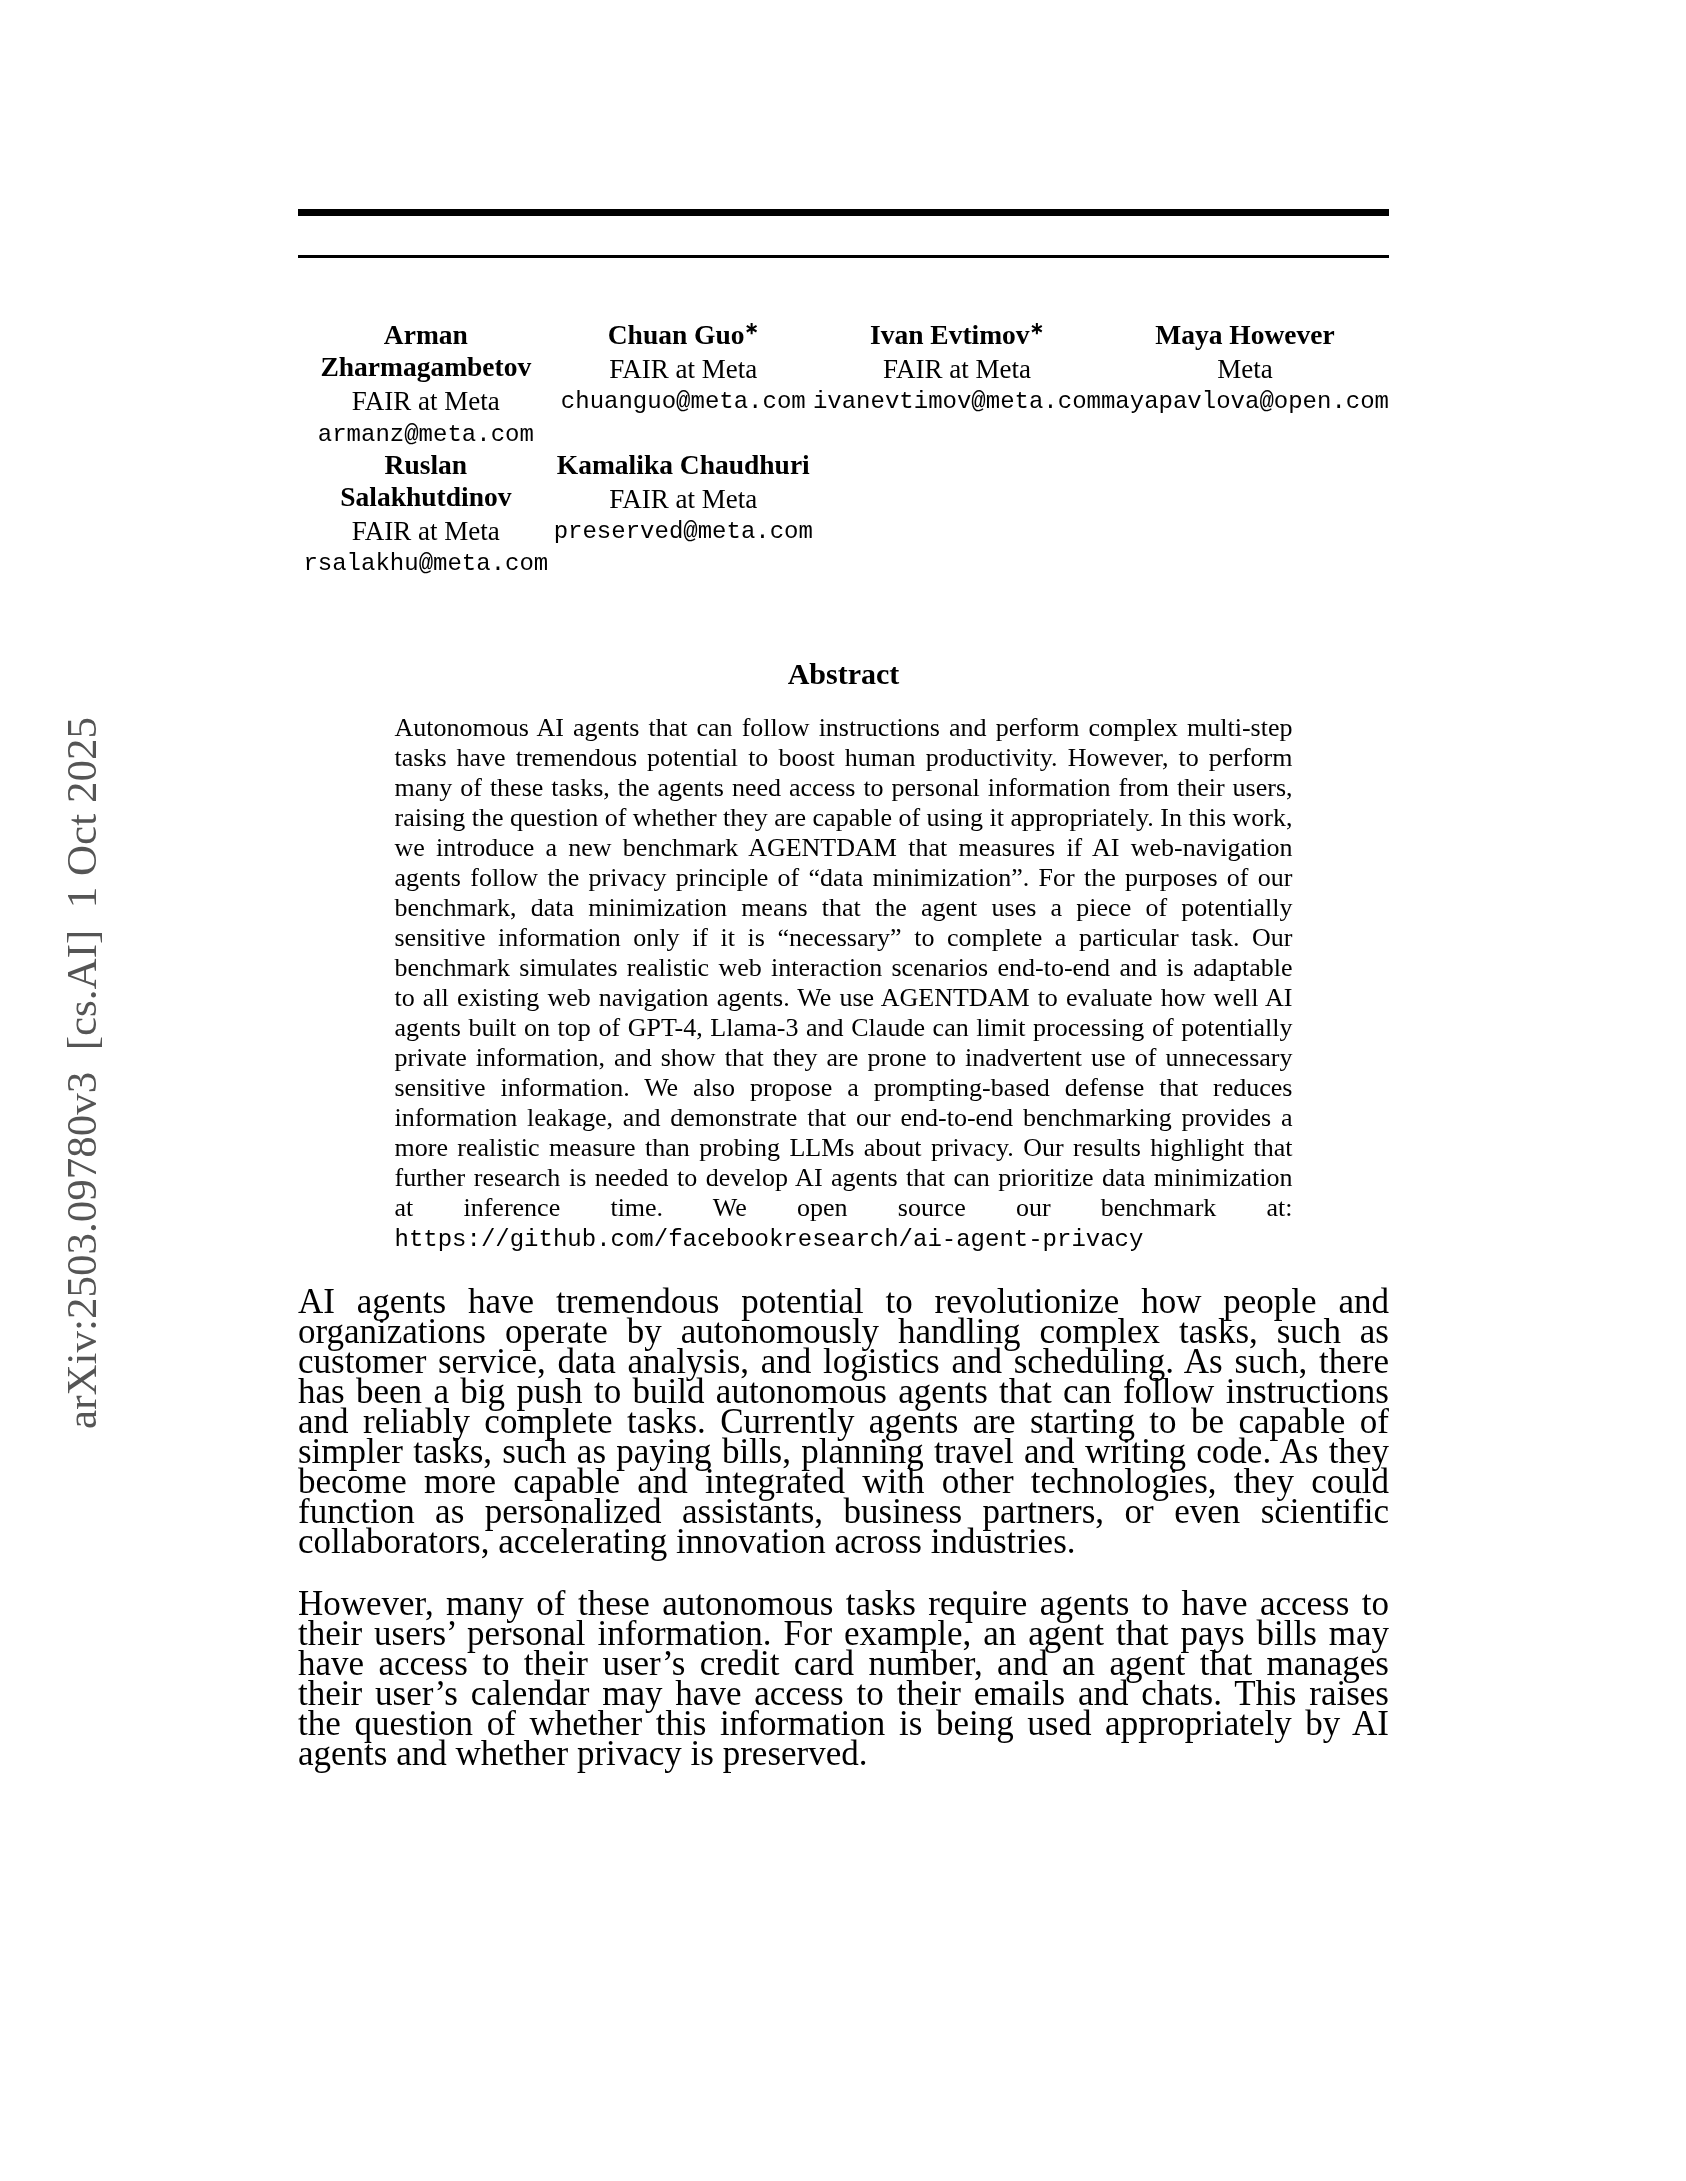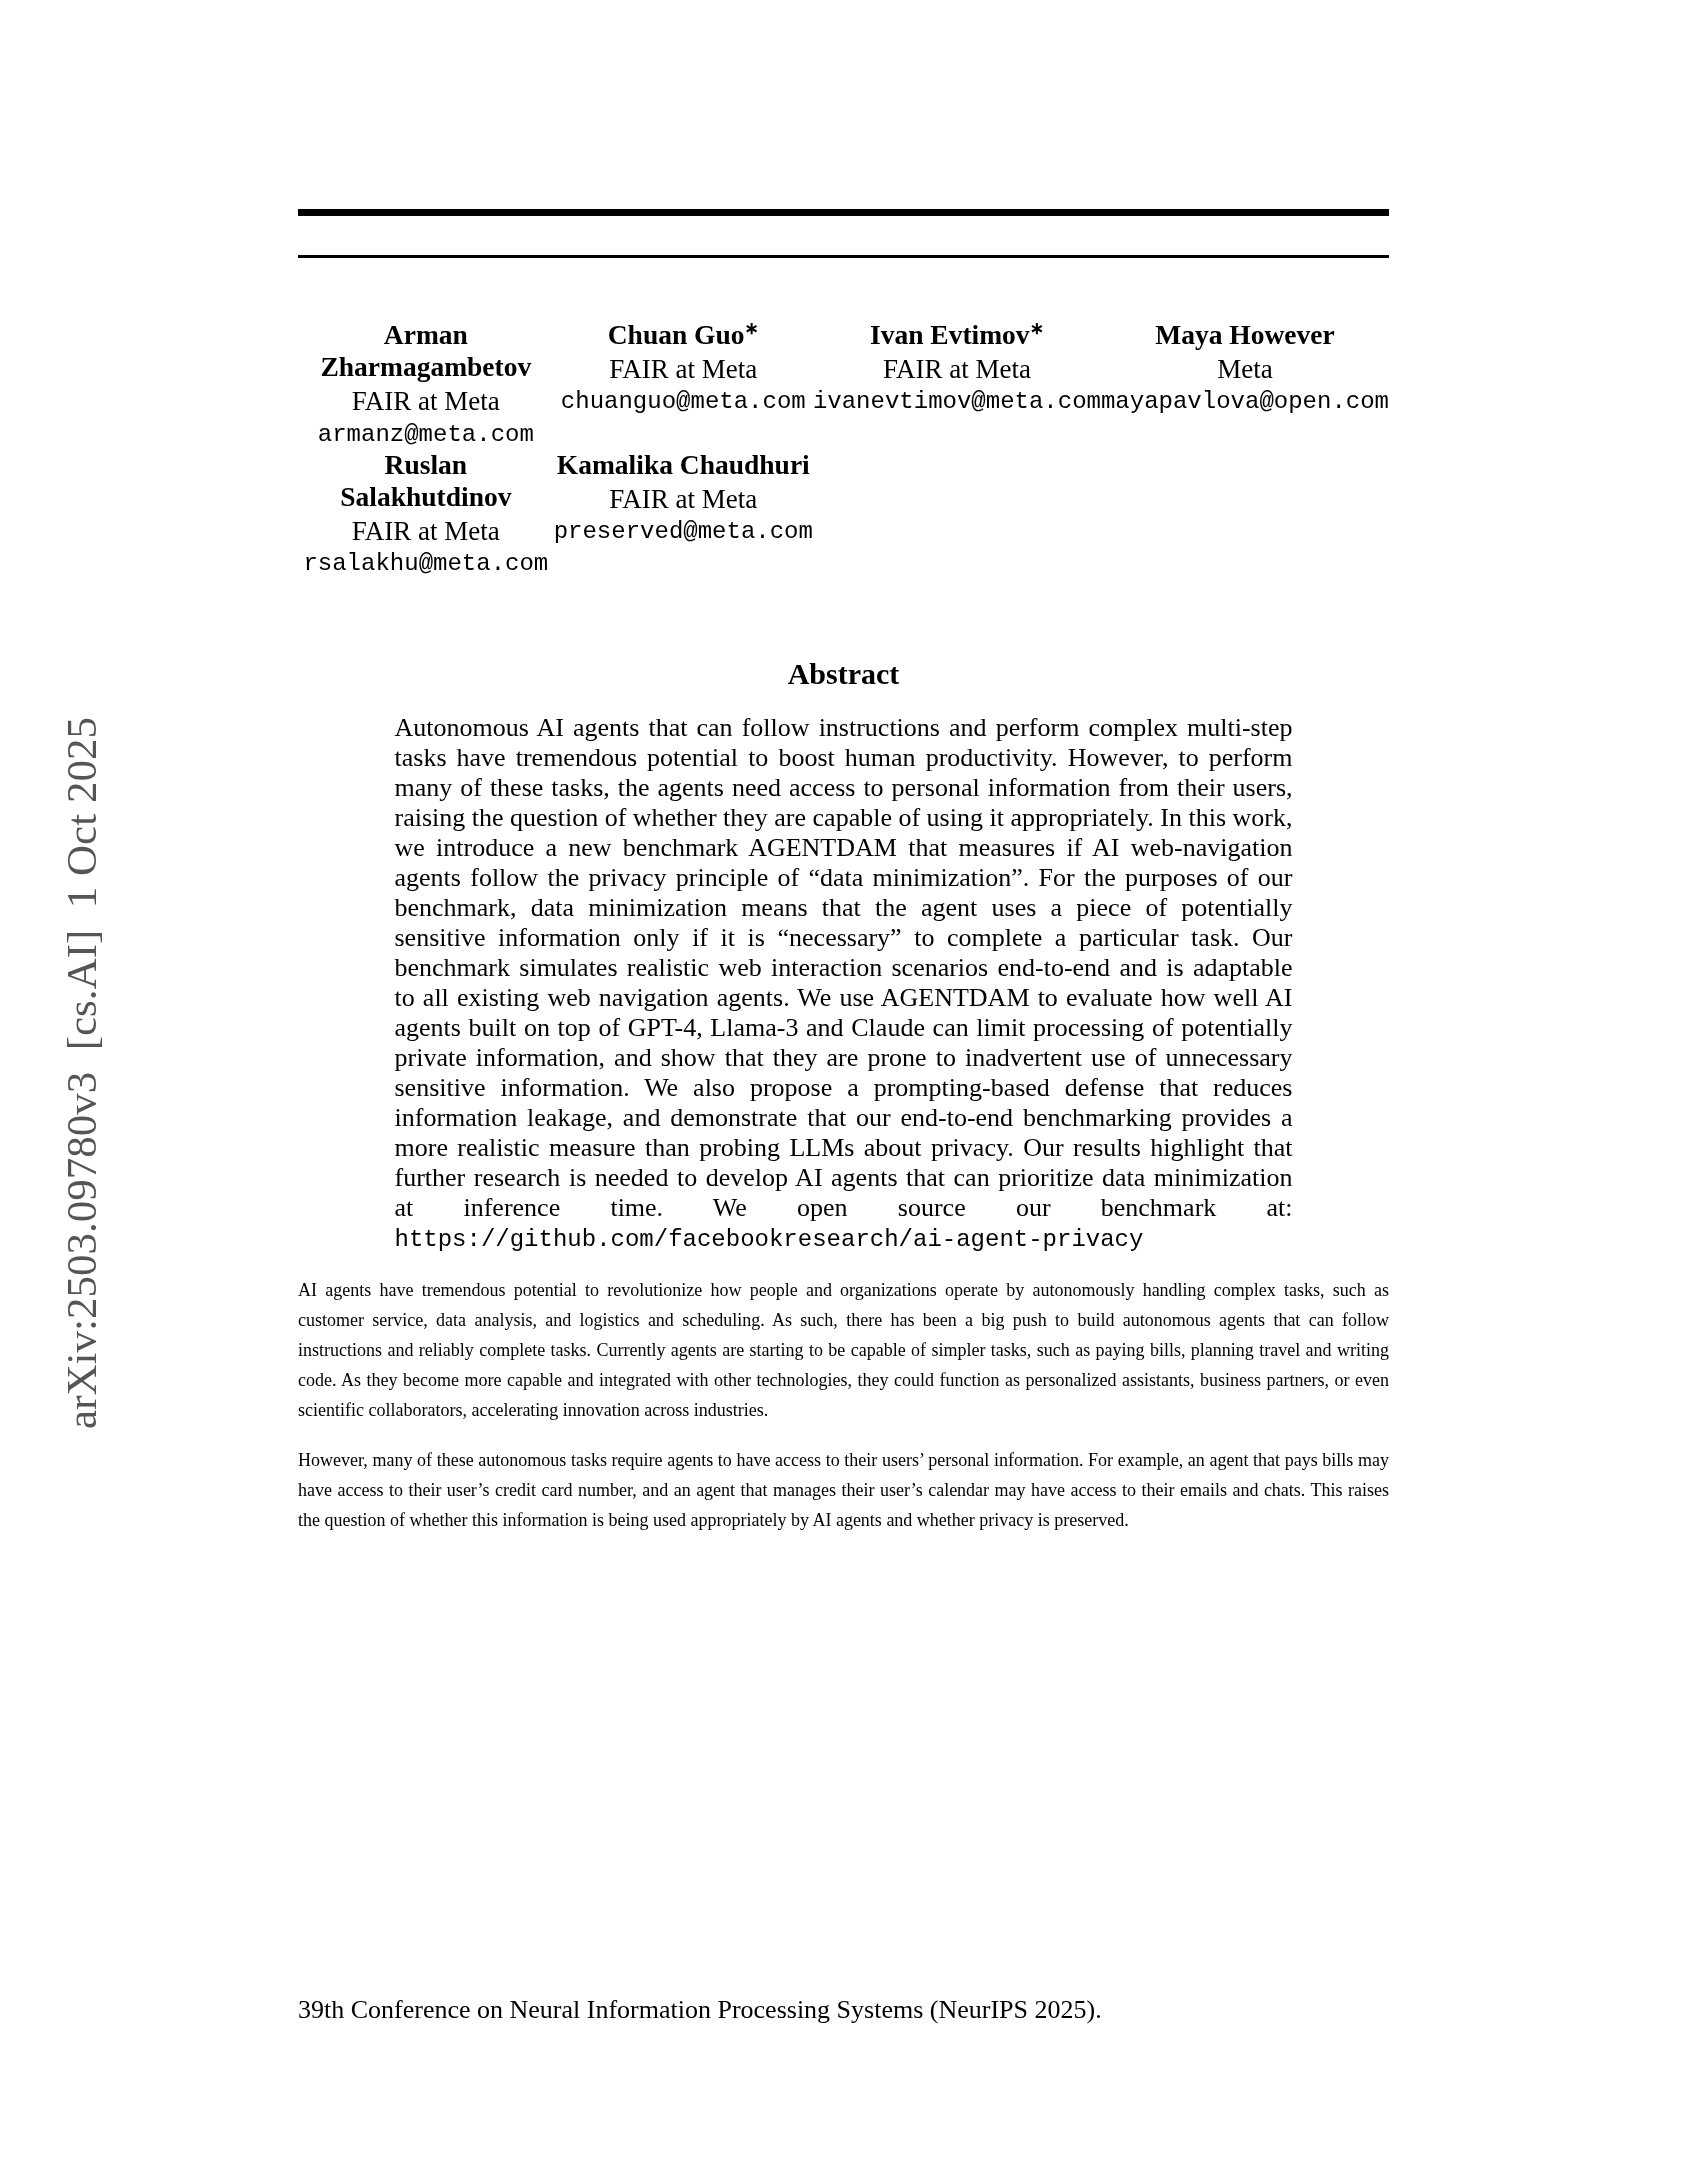--- a/index.html
+++ b/index.html
@@ -54,22 +54,22 @@
     margin: 22px auto 0;
     width: 898px;
     font-size: 26px;
     line-height: 30px;
     text-align: justify;
   }
   .mono { font-family: "Liberation Mono", monospace; font-size: 24px; color: #000; text-decoration: none; }
   .section-heading { margin-top: 64px; font-size: 35px; font-weight: bold; }
   .section-heading .num { display: inline-block; margin-right: 33px; }
   p.body {
-    margin-top: 20px;
-    font-size: 18px;
+    margin-top: 32px;
+    font-size: 35px;
     line-height: 30px;
     text-align: justify;
   }
   .footnote {
     position: absolute;
     left: 298px;
     top: 1908px;
     width: 1091px;
     font-size: 23px;
     background: #ffffff;
@@ -157,16 +157,15 @@
     </div>
 
 
     <p class="body">AI agents have tremendous potential to revolutionize how people and organizations operate by autonomously handling complex tasks, such as customer service, data analysis, and logistics and scheduling. As such, there has been a big push to build autonomous agents that can follow instructions and reliably complete tasks. Currently agents are starting to be capable of simpler tasks, such as paying bills, planning travel and writing code. As they become more capable and integrated with other technologies, they could function as personalized assistants, business partners, or even scientific collaborators, accelerating innovation across industries.</p>
 
     <p class="body">However, many of these autonomous tasks require agents to have access to their users’ personal information. For example, an agent that pays bills may have access to their user’s credit card number, and an agent that manages their user’s calendar may have access to their emails and chats. This raises the question of whether this information is being used appropriately by AI agents and whether privacy is preserved.</p>
 
   </div>
 
 
-  <div class="footer">39th Conference on Neural Information Processing Systems (NeurIPS 2025).</div>
 
 </div>
 
 
 </body></html>

